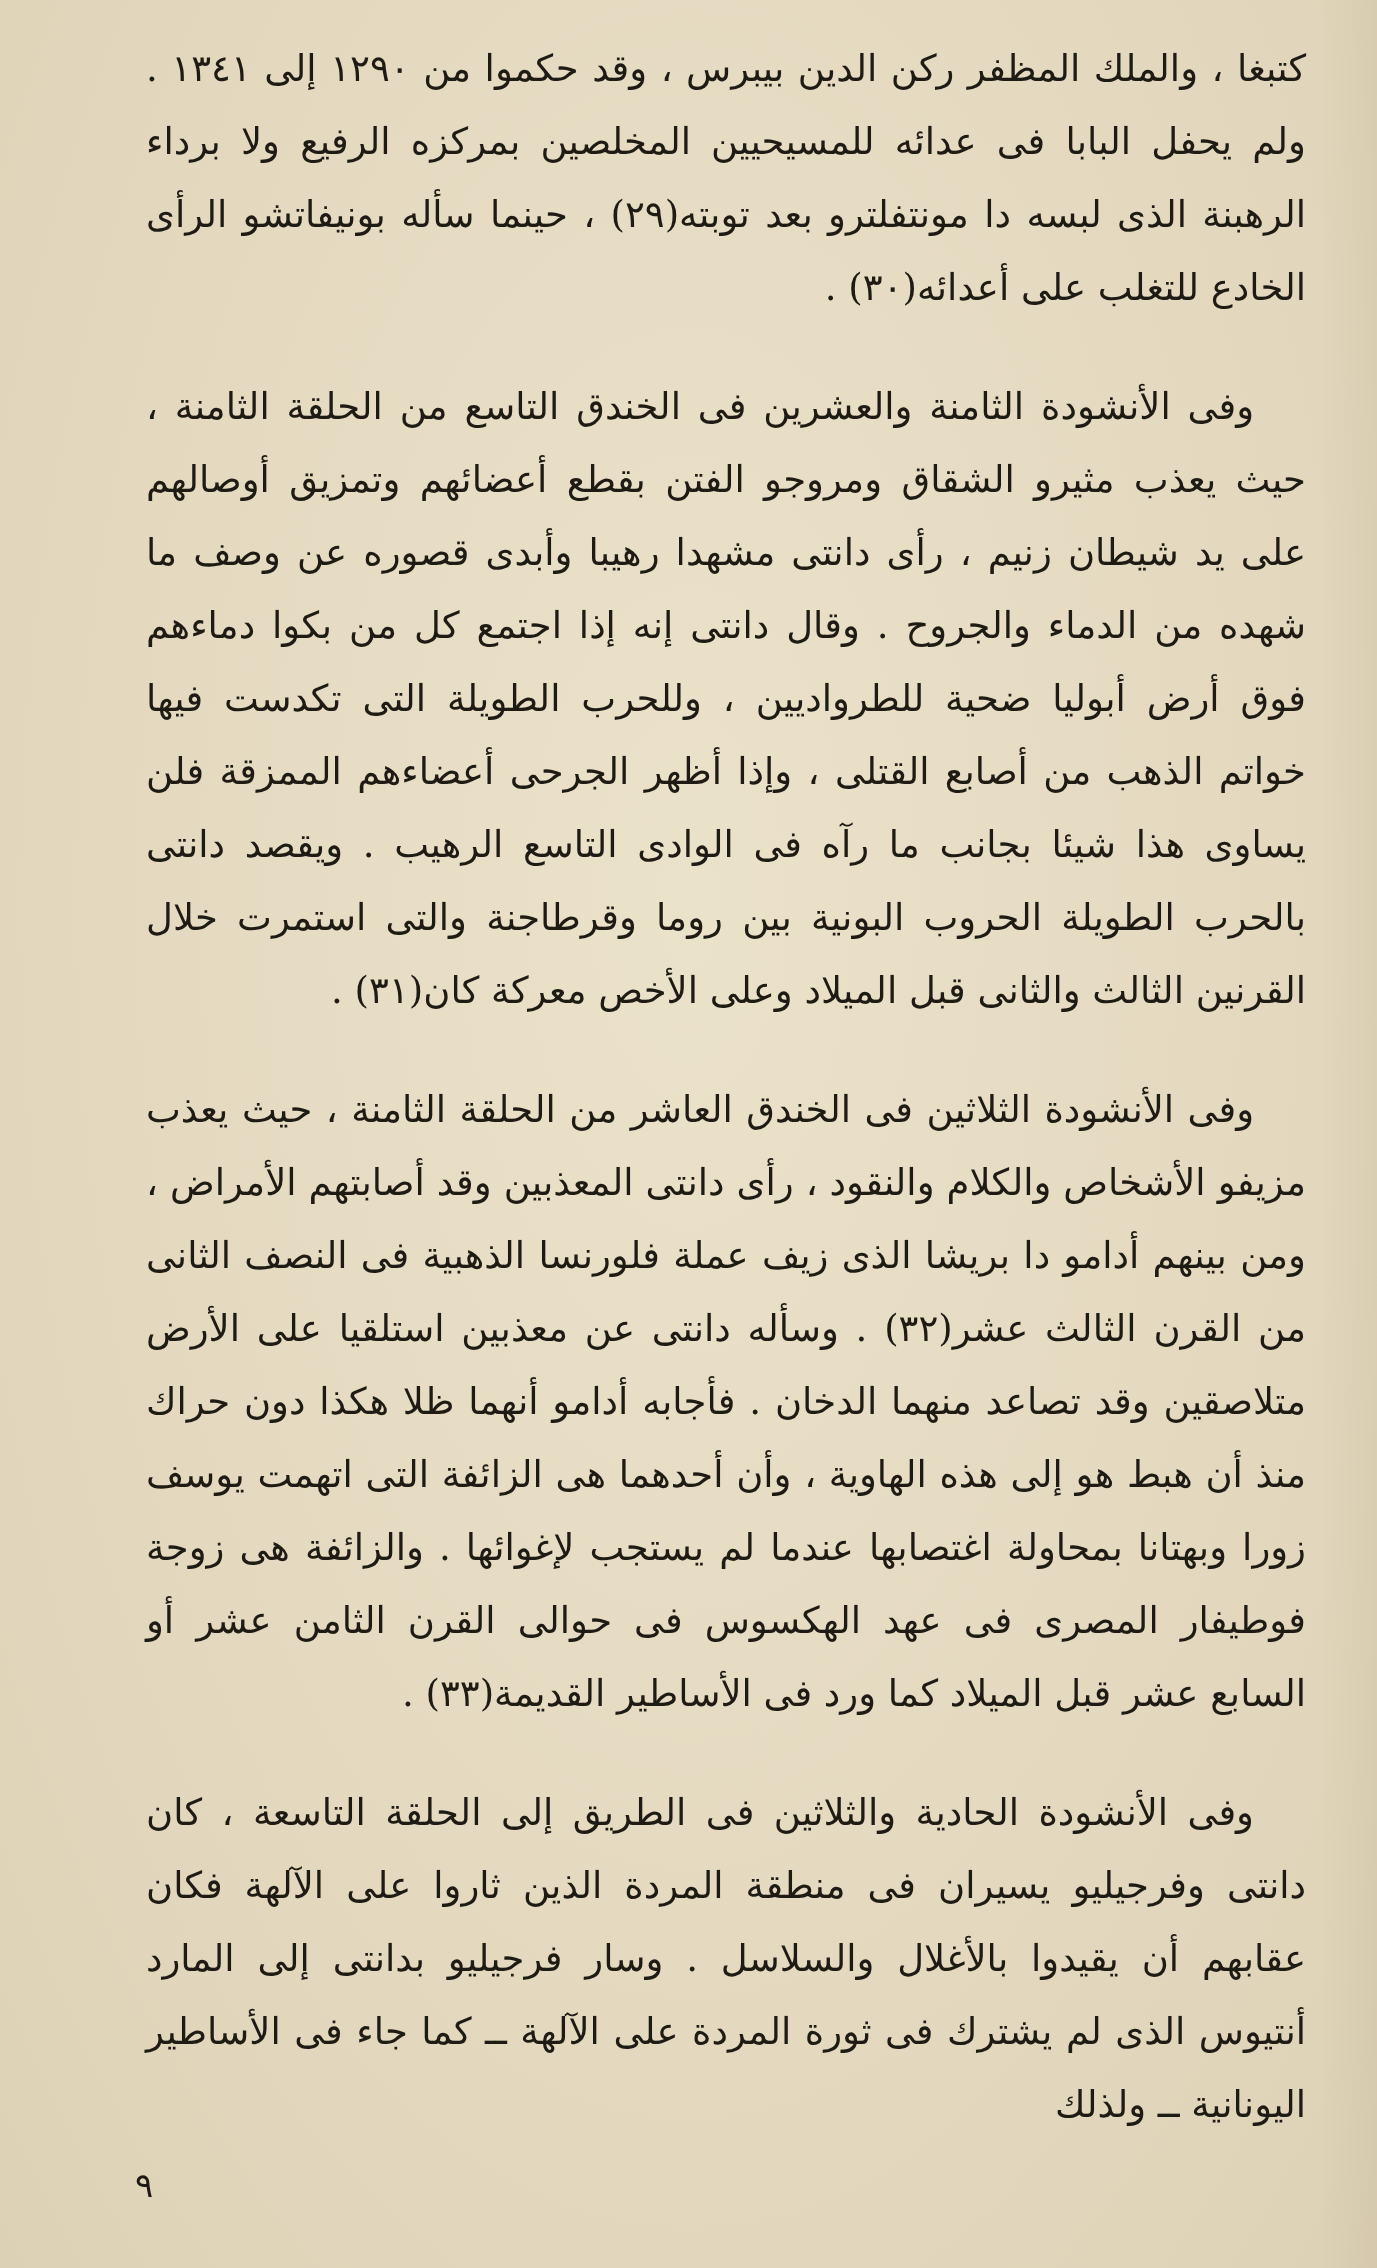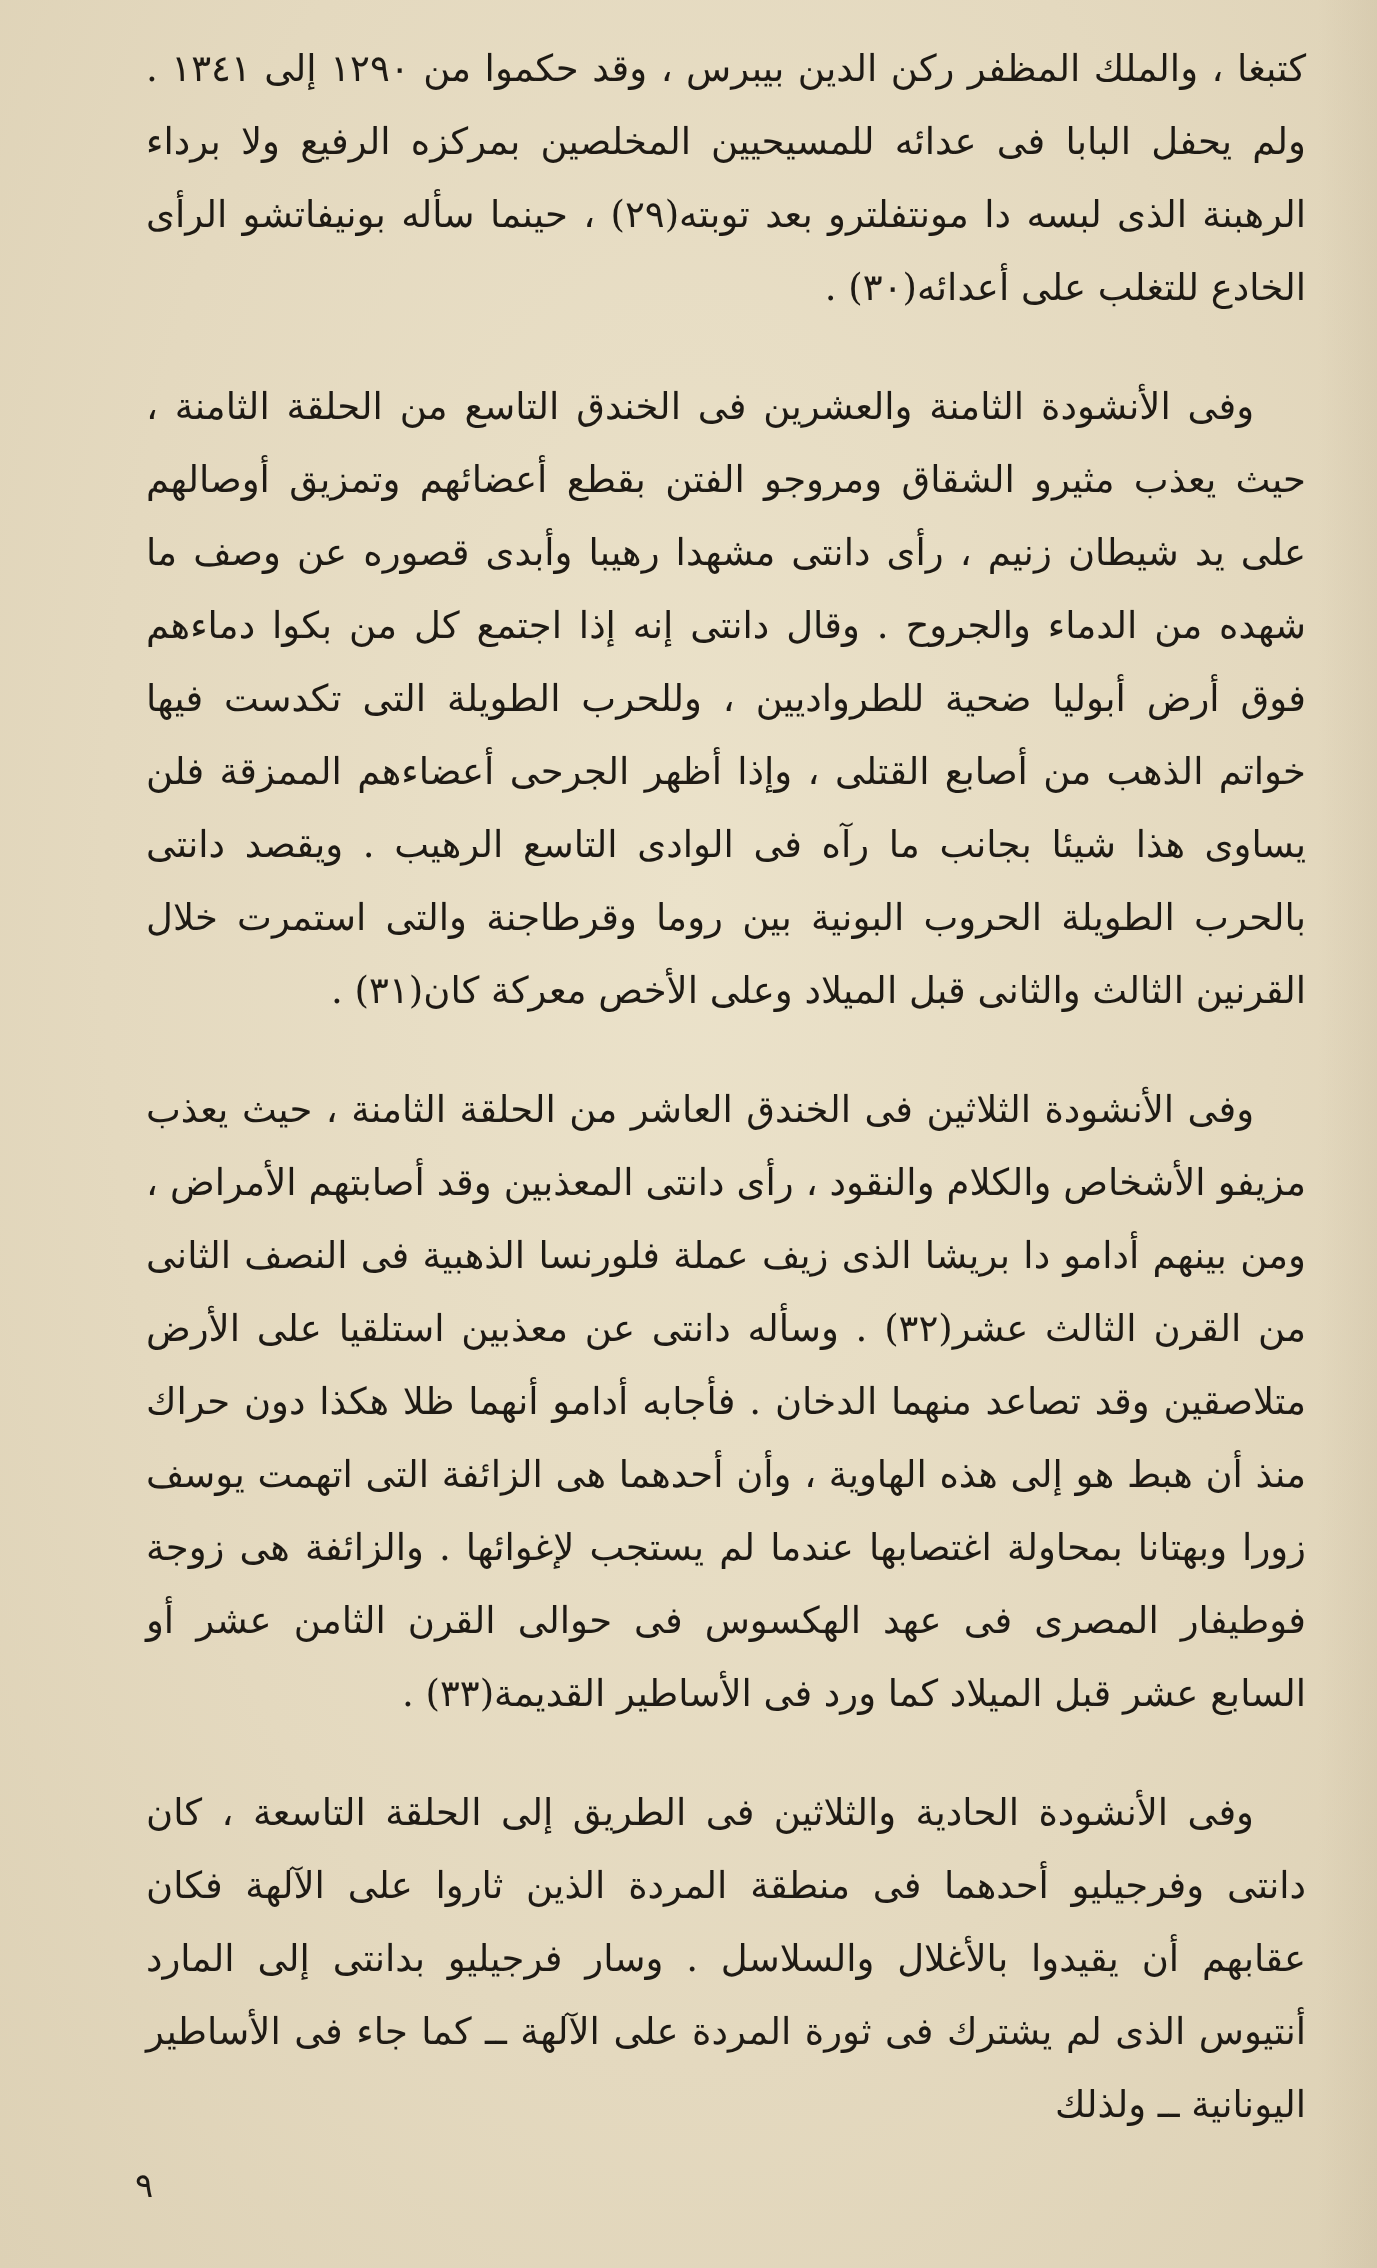--- a/index.html
+++ b/index.html
@@ -55,17 +55,17 @@
       background: linear-gradient(to right, rgba(0,0,0,0) 0%, rgba(120,100,70,0.08) 100%);
     }
   </style>
 </head>
 <body>
 
 <div class="page">
   <p class="para first-cont">كتبغا ، والملك المظفر ركن الدين بيبرس ، وقد حكموا من ١٢٩٠ إلى ١٣٤١ . ولم يحفل البابا فى عدائه للمسيحيين المخلصين بمركزه الرفيع ولا برداء الرهبنة الذى لبسه دا مونتفلترو بعد توبته(٢٩) ، حينما سأله بونيفاتشو الرأى الخادع للتغلب على أعدائه(٣٠) .</p>
   <p class="para indent">وفى الأنشودة الثامنة والعشرين فى الخندق التاسع من الحلقة الثامنة ، حيث يعذب مثيرو الشقاق ومروجو الفتن بقطع أعضائهم وتمزيق أوصالهم على يد شيطان زنيم ، رأى دانتى مشهدا رهيبا وأبدى قصوره عن وصف ما شهده من الدماء والجروح . وقال دانتى إنه إذا اجتمع كل من بكوا دماءهم فوق أرض أبوليا ضحية للطرواديين ، وللحرب الطويلة التى تكدست فيها خواتم الذهب من أصابع القتلى ، وإذا أظهر الجرحى أعضاءهم الممزقة فلن يساوى هذا شيئا بجانب ما رآه فى الوادى التاسع الرهيب . ويقصد دانتى بالحرب الطويلة الحروب البونية بين روما وقرطاجنة والتى استمرت خلال القرنين الثالث والثانى قبل الميلاد وعلى الأخص معركة كان(٣١) .</p>
   <p class="para indent">وفى الأنشودة الثلاثين فى الخندق العاشر من الحلقة الثامنة ، حيث يعذب مزيفو الأشخاص والكلام والنقود ، رأى دانتى المعذبين وقد أصابتهم الأمراض ، ومن بينهم أدامو دا بريشا الذى زيف عملة فلورنسا الذهبية فى النصف الثانى من القرن الثالث عشر(٣٢) . وسأله دانتى عن معذبين استلقيا على الأرض متلاصقين وقد تصاعد منهما الدخان . فأجابه أدامو أنهما ظلا هكذا دون حراك منذ أن هبط هو إلى هذه الهاوية ، وأن أحدهما هى الزائفة التى اتهمت يوسف زورا وبهتانا بمحاولة اغتصابها عندما لم يستجب لإغوائها . والزائفة هى زوجة فوطيفار المصرى فى عهد الهكسوس فى حوالى القرن الثامن عشر أو السابع عشر قبل الميلاد كما ورد فى الأساطير القديمة(٣٣) .</p>
-  <p class="para indent">وفى الأنشودة الحادية والثلاثين فى الطريق إلى الحلقة التاسعة ، كان دانتى وفرجيليو أحدهما فى منطقة المردة الذين ثاروا على الآلهة فكان عقابهم أن يقيدوا بالأغلال والسلاسل . وسار فرجيليو بدانتى إلى المارد أنتيوس الذى لم يشترك فى ثورة المردة على الآلهة ــ كما جاء فى الأساطير اليونانية ــ ولذلك</p>
+  <p class="para indent">وفى الأنشودة الحادية والثلاثين فى الطريق إلى الحلقة التاسعة ، كان دانتى وفرجيليو يسيران فى منطقة المردة الذين ثاروا على الآلهة فكان عقابهم أن يقيدوا بالأغلال والسلاسل . وسار فرجيليو بدانتى إلى المارد أنتيوس الذى لم يشترك فى ثورة المردة على الآلهة ــ كما جاء فى الأساطير اليونانية ــ ولذلك</p>
 </div>
 
 <div class="page-number">٩</div>
 <div class="page-edge"></div>
 
 </body></html>

